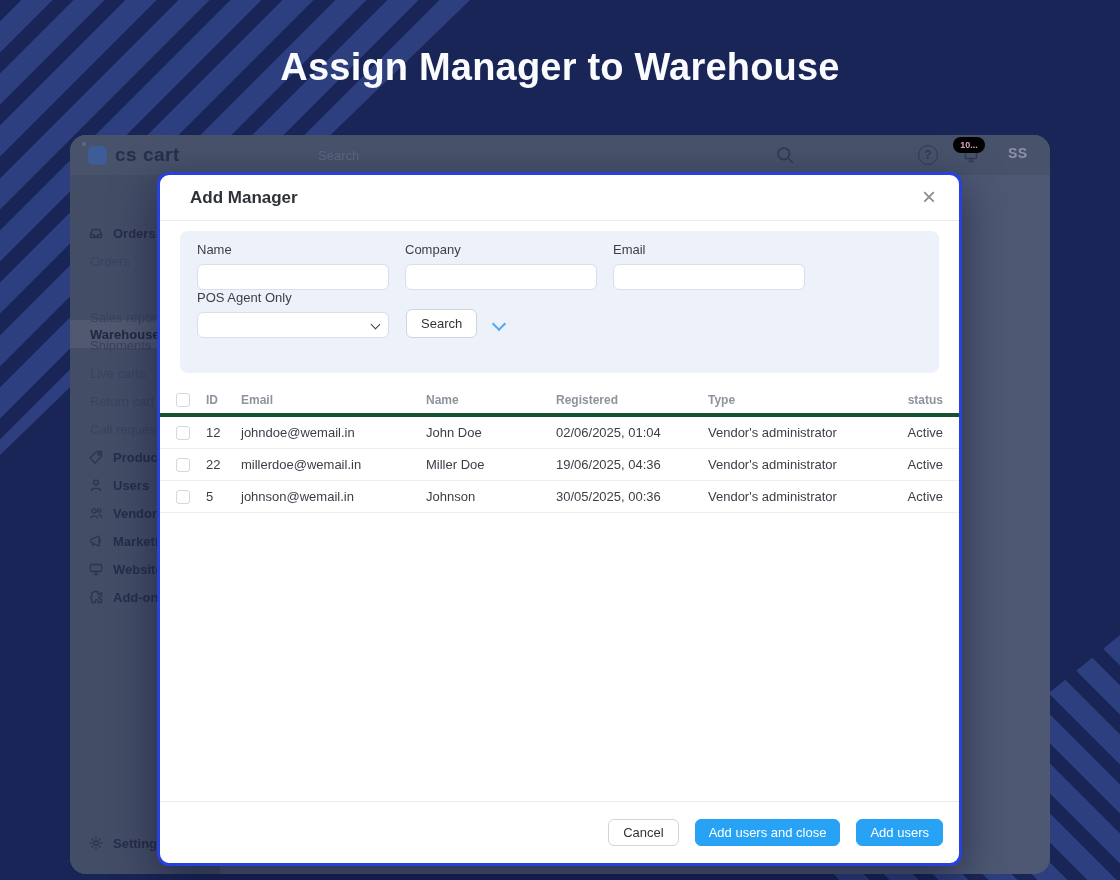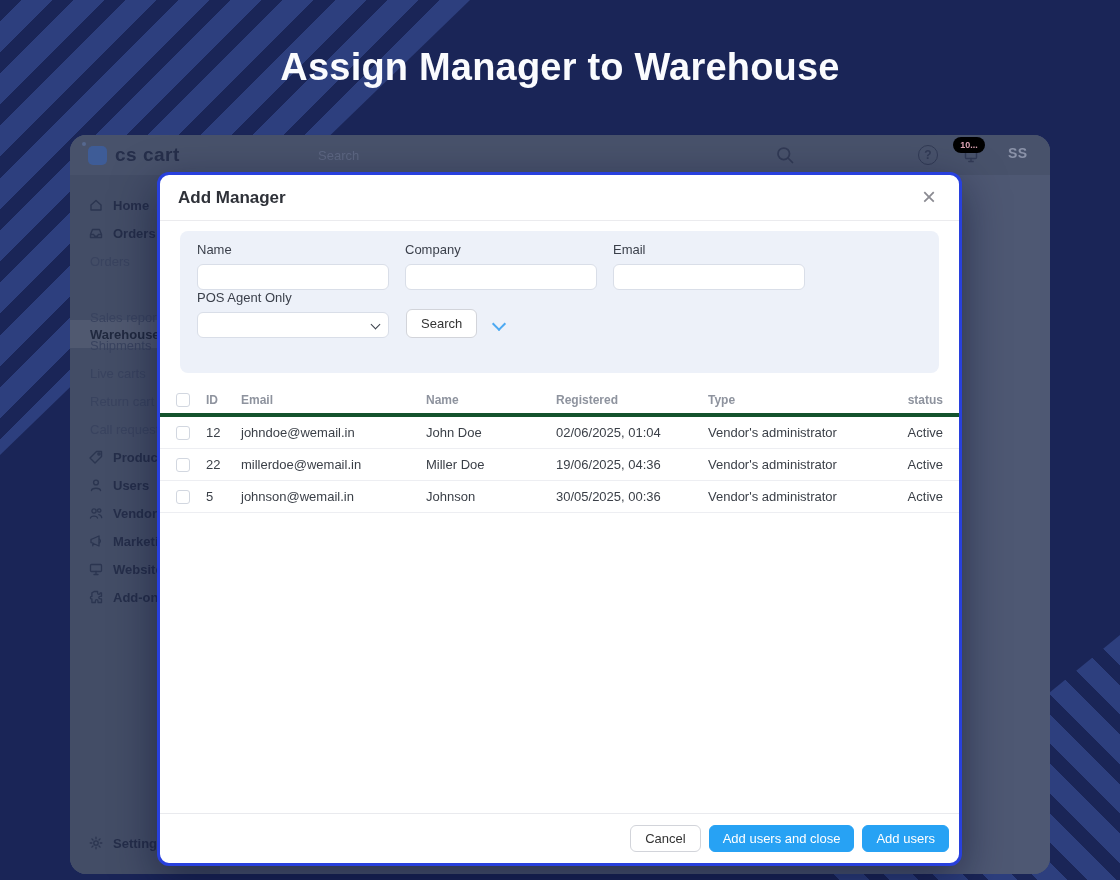--- a/index.html
+++ b/index.html
@@ -48,21 +48,21 @@
   .side-sub.active { background:rgba(255,255,255,0.07);margin-top:45px; }
   .side-sub.active .slabel { font-weight:bold; color:#20293f; }
 
   .app-main { position:absolute; left:150px; top:40px; right:0; bottom:0; background:#4e5873; }
 
   
   .modal { position:absolute; left:157px; top:172px; width:805px; height:694px; z-index:5;
     background:#ffffff; border:3px solid #2840dd; border-radius:12px;
     box-shadow:0 14px 44px rgba(5,10,40,0.5); display:flex; flex-direction:column; overflow:hidden; }
   .modal-hd { position:relative; height:46px; flex:0 0 auto; border-bottom:1px solid #ebebee;
-    display:flex; align-items:center; padding:0 18px; }
+    display:flex; align-items:center; padding:0 30px; }
   .modal-title { font-size:17px; font-weight:bold; color:#2e3138; }
   .modal-close { position:absolute; right:16px; top:8px; font-size:24px; color:#8b8b92; cursor:pointer;
     width:28px; height:28px; display:flex; align-items:center; justify-content:center; font-weight:normal; }
 
   .filters { margin:10px 20px 0 20px; height:142px; background:#edf1f9; border-radius:8px; padding:11px 17px; }
   .f-row1 { display:flex; gap:16px; }
   .f-group { display:flex; flex-direction:column; width:192px; }
   .f-label { font-size:13px; color:#3a3f4a; margin-bottom:7px; }
   .f-input { width:192px; height:26px; background:#fff; border:1px solid #d9dee8; border-radius:6px;
     padding:0 8px; font-size:13px; color:#333; outline:none; font-family:"Liberation Sans",sans-serif; }
@@ -82,22 +82,22 @@
     align-items:center; padding:0 16px; }
   .trow.head { height:30px; border-bottom:4px solid #14532d;font-weight:bold; }
   .trow.body { height:32px; border-bottom:1px solid #edeef2; }
   .th { font-size:12px; color:#8e939e; }
   .td { font-size:13px; color:#3a3f47; }
   .c-right { text-align:right; }
   .cb { width:14px; height:14px; background:#fff; border:1px solid #d2d7e0; border-radius:3px; cursor:pointer; }
 
   .modal-body-spacer { flex:1 1 auto; }
 
-  .modal-ft { flex:0 0 auto; height:50px; border-top:1px solid #e9eaee;
-    display:flex; align-items:center; justify-content:flex-end; gap:8px; padding:0 10px; }
+  .modal-ft { flex:0 0 auto; height:62px; border-top:1px solid #e9eaee;
+    display:flex; align-items:center; justify-content:flex-end; gap:16px; padding:0 16px; }
   .btn { height:27px; border-radius:6px; font-size:13px; cursor:pointer; font-family:"Liberation Sans",sans-serif; }
   .btn-cancel { background:#fff; border:1px solid #d2d4da; color:#333; padding:0 14px; }
   .btn-primary { background:#27a2f4; border:1px solid #27a2f4; color:#fff; padding:0 13px; }
 
   svg { display:block; }
 </style>
 </head>
 <body>
 
 <div id="canvas">
@@ -129,28 +129,20 @@
           <rect x="2.5" y="3" width="11" height="7.5" rx="1"></rect>
             <path d="M5.8 13.5h4.4M8 10.5v3"></path>
         </svg>
       </div>
       <div class="notif-badge">10...</div>
       <div class="avatar">SS</div>
     </div>
 
     <div class="app-sidebar">
 
-      <div class="side-item" style="top:16px;">
-        <span class="sicon">
-          <svg width="16" height="16" viewBox="0 0 16 16" fill="none" stroke="currentColor" stroke-width="1.4" stroke-linejoin="round">
-            <path d="M3 8 8 3.5 13 8v5H3z"></path>
-          </svg>
-          </span>
-        <span class="slabel">Home</span>
-      </div>
       <div class="side-item" style="top:44px;">
         <span class="sicon">
           <svg width="16" height="16" viewBox="0 0 16 16" fill="none" stroke="currentColor" stroke-width="1.4" stroke-linejoin="round">
             <path d="M2.5 9.5 4.5 4.5h7l2 5v3h-11zM2.5 9.5h3.2l1 1.8h2.6l1-1.8h3.2"></path>
           </svg>
           </span>
         <span class="slabel">Orders</span>
       </div>
 
       <div class="side-item side-sub" style="top:72px;">

